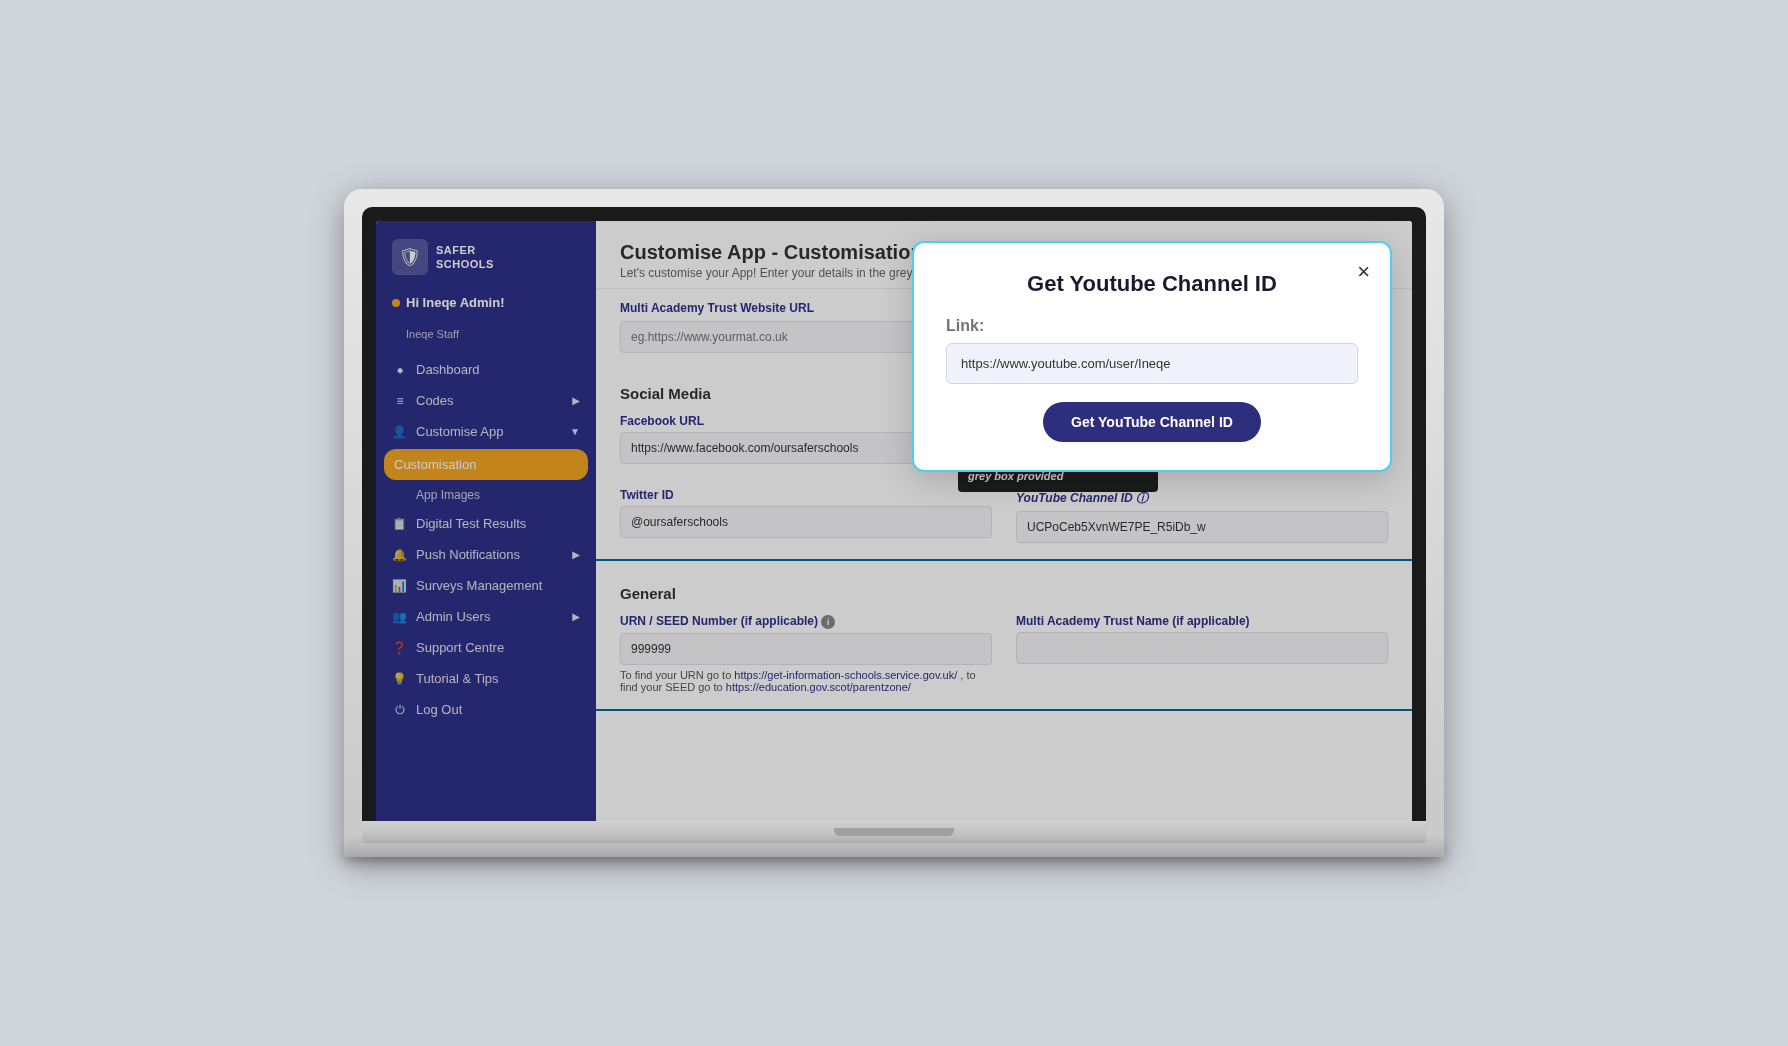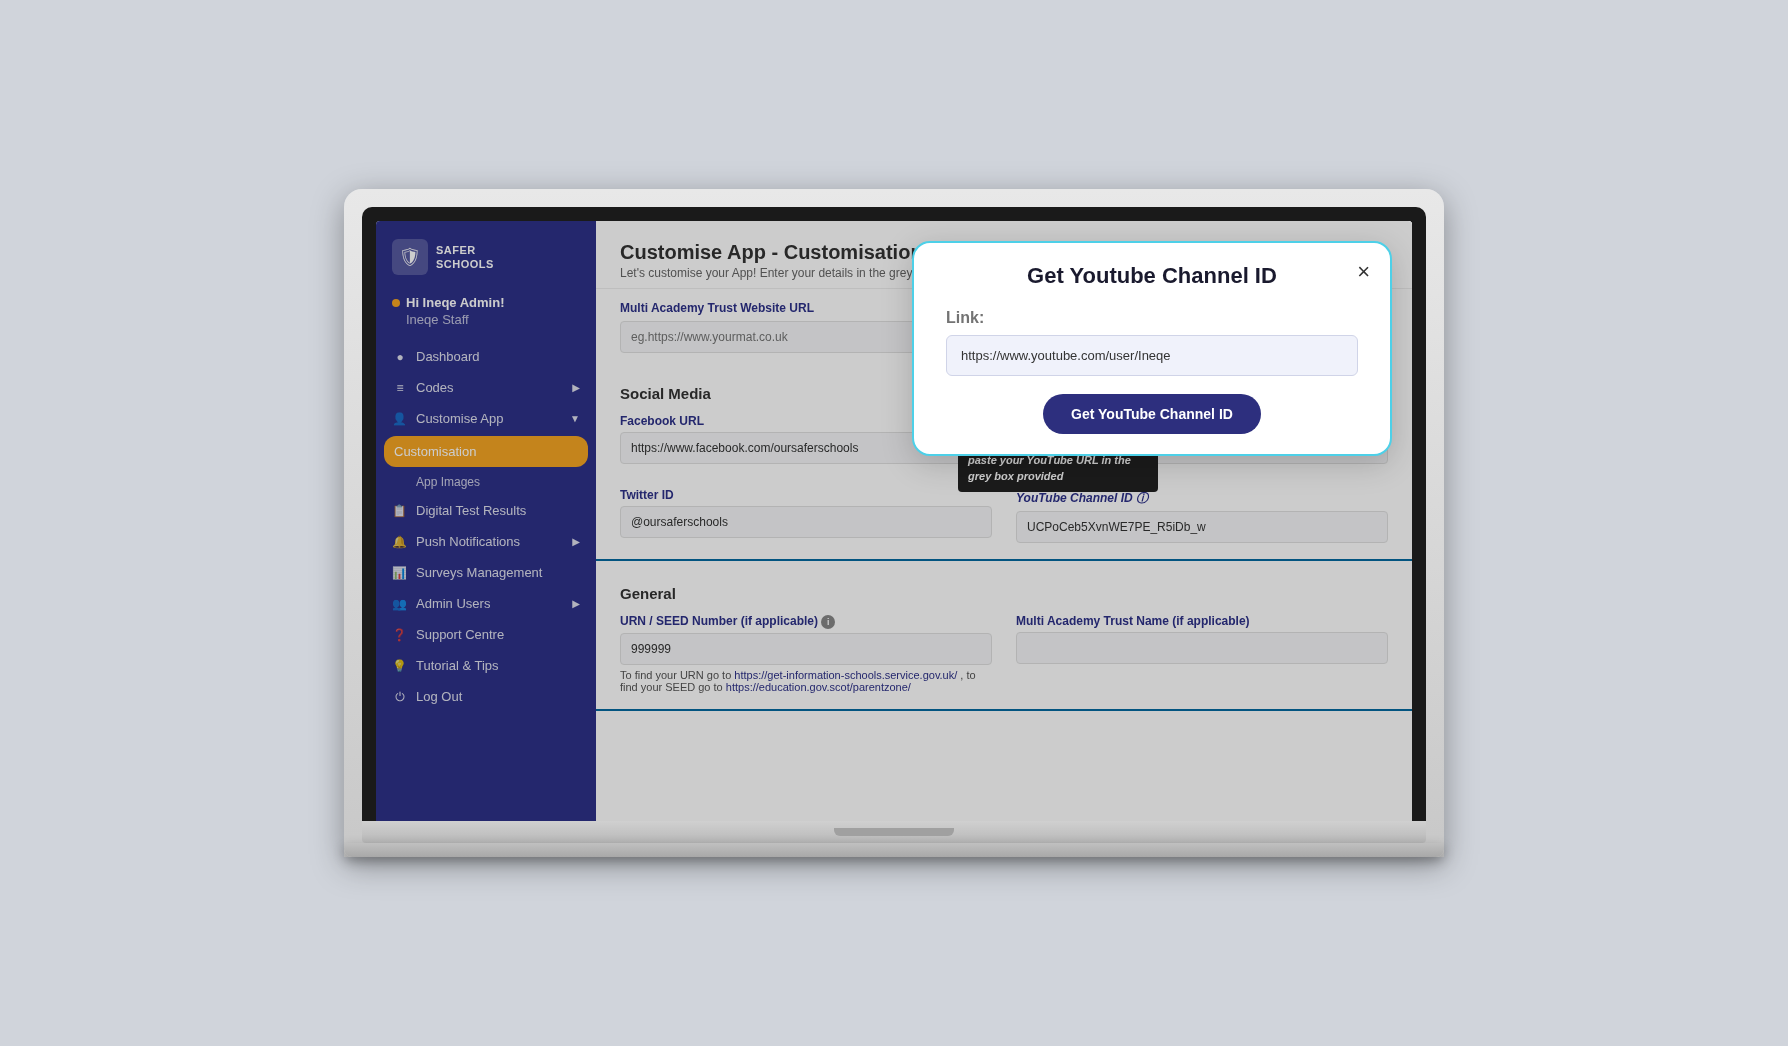--- a/index.html
+++ b/index.html
@@ -117,23 +117,24 @@
     }
 
     .user-dot {
       width: 8px;
       height: 8px;
       background: #f5a623;
       border-radius: 50%;
     }
 
     .sidebar-user-sub {
-      font-size: 13px;
+      font-size: 11px;
       color: rgba(255,255,255,0.7);
       padding-left: 14px;
+      margin-top: 16px;
     }
 
     .sidebar-nav {
       display: flex;
       flex-direction: column;
       flex: 1;
     }
 
     .nav-item {
       display: flex;
@@ -311,23 +312,23 @@
       background: rgba(0,0,0,0.2);
       display: flex;
       align-items: flex-start;
       justify-content: flex-end;
       padding: 20px 20px 0 0;
       z-index: 100;
     }
 
     .modal-card {
       background: #fff;
-      border-radius: 18px;
+      border-radius: 12px;
       border: 2px solid #4dd0e8;
-      padding: 20px 32px;
+      padding: 28px 32px;
       width: 480px;
       box-shadow: 0 8px 32px rgba(0,0,0,0.18);
       position: relative;
     }
 
     .modal-title {
       font-size: 22px;
       font-weight: 800;
       color: #1a1a2e;
       text-align: center;

